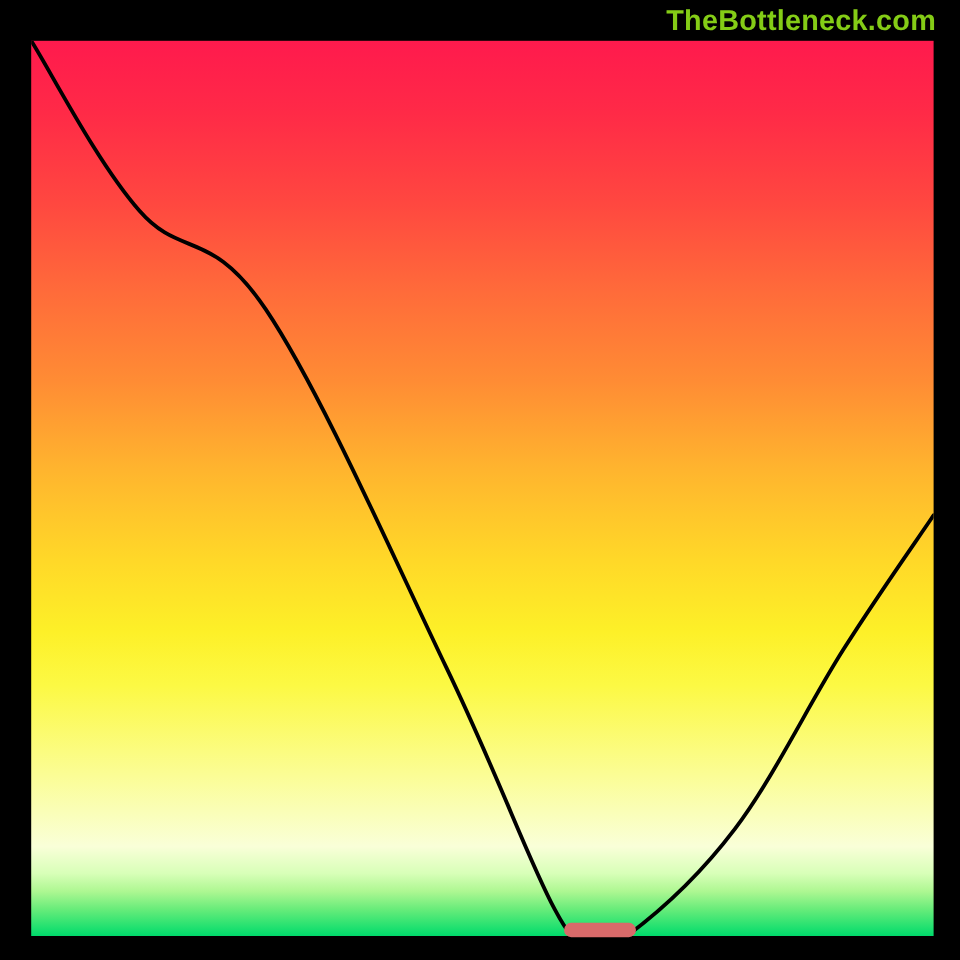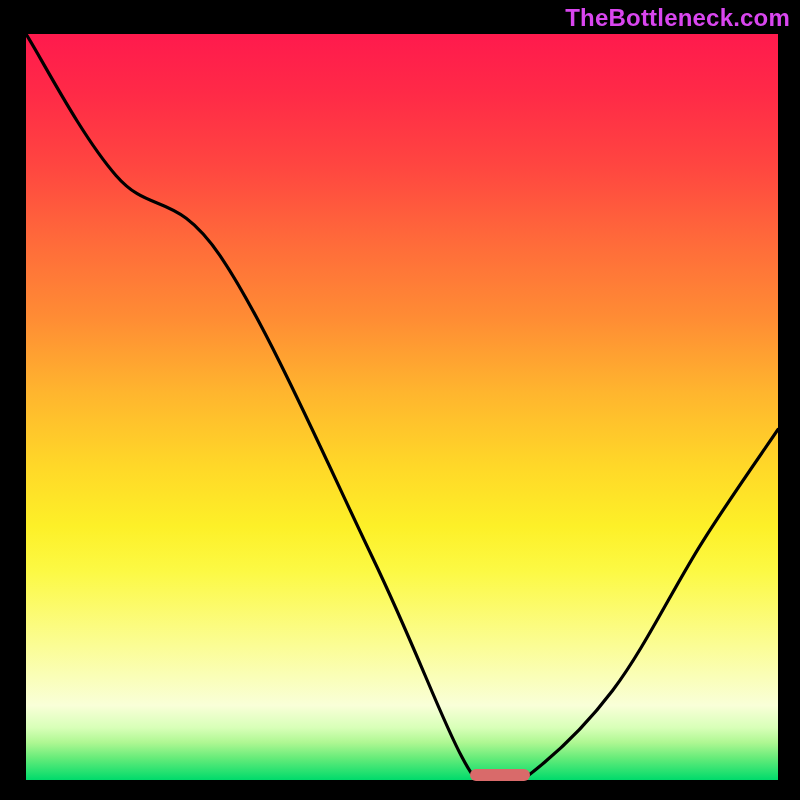--- a/index.html
+++ b/index.html
@@ -6,22 +6,22 @@
     margin: 0;
     padding: 0;
     width: 800px;
     height: 800px;
     background: #000;
     overflow: hidden;
   }
   .watermark {
     position: absolute;
     top: 4px;
-    right: 10px;
-    color: #d946ef;
+    right: 20px;
+    color: #84cc16;
     font-family: Arial, Helvetica, sans-serif;
     font-size: 24px;
     font-weight: bold;
     z-index: 10;
     letter-spacing: 0.2px;
   }
   .plot-area {
     position: absolute;
     left: 26px;
     top: 34px;

